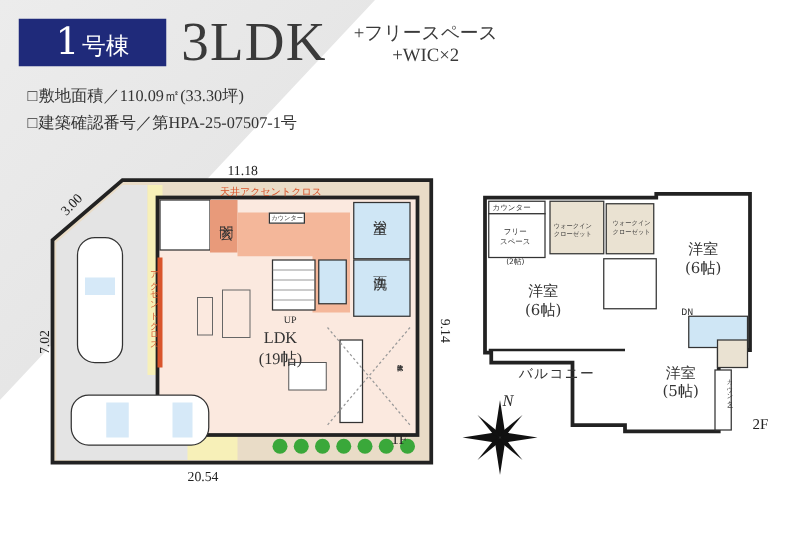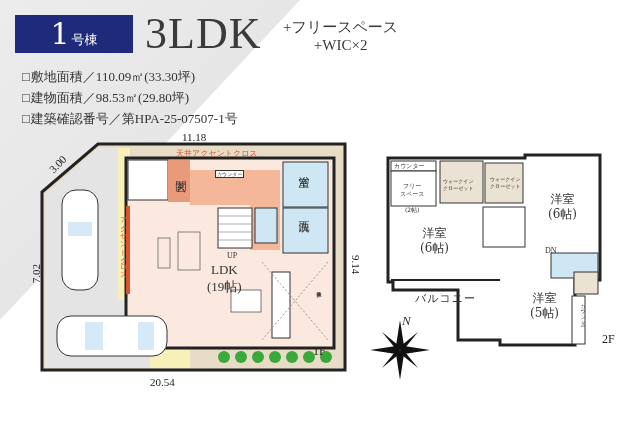--- a/index.html
+++ b/index.html
@@ -1,21 +1,21 @@
 <!DOCTYPE html>
 <html><head>
 <meta charset="utf-8">
 <style>
   html,body{margin:0;padding:0;}
   body{width:639px;height:427px;overflow:hidden;position:relative;background:#fff;font-family:"DejaVu Serif",serif;color:#333;}
   .bg-grey{position:absolute;left:0;top:0;width:639px;height:427px;background:linear-gradient(135deg,#ececec 0%,#e6e6e6 30%,#ffffff 30.1%,#ffffff 100%);}
   .bg-white{position:absolute;left:0;top:0;width:639px;height:427px;background:#fff;clip-path:polygon(300px 0,639px 0,639px 427px,0 427px,0 320px);}
   .badge{position:absolute;left:15px;top:15px;width:118px;height:38px;background:#1f2a7a;color:#fff;display:flex;align-items:baseline;justify-content:center;gap:2px;}
   .badge .num{font-size:30px;line-height:38px;font-family:"DejaVu Serif",serif;}
-  .badge .suf{font-size:13px;font-family:"DejaVu Sans",sans-serif;}
+  .badge .suf{font-size:19px;font-family:"DejaVu Sans",sans-serif;}
   .plan-type{position:absolute;left:145px;top:8px;font-size:44px;letter-spacing:1px;color:#3a3a3a;font-family:"Liberation Serif",serif;}
   .plan-extra{position:absolute;left:283px;top:18px;font-size:15px;line-height:18px;color:#3a3a3a;font-family:"Liberation Serif",serif;text-align:center;}
   .specs{position:absolute;left:22px;top:66px;font-size:13px;line-height:21px;color:#333;font-family:"Liberation Serif",serif;}
   .specs div::before{content:"□";margin-right:1px;}
   .dim{position:absolute;font-size:11px;color:#222;font-family:"Liberation Serif",serif;}
   .vert{writing-mode:vertical-rl;}
   .lot{position:absolute;}
   .floor-label{position:absolute;font-size:12px;font-family:"Liberation Serif",serif;color:#222;}
 </style>
 </head>
@@ -29,21 +29,20 @@
   <span class="suf">号棟</span>
 </div>
 <div class="plan-type">3LDK</div>
 <div class="plan-extra">
   <div>+フリースペース</div>
   <div>+WIC×2</div>
 </div>
 
 <div class="specs">
   <div>敷地面積／110.09㎡(33.30坪)</div>
-  <div>建物面積／98.53㎡(29.80坪)</div>
   <div>建築確認番号／第HPA-25-07507-1号</div>
 </div>
 
 <div class="dim" style="left:182px;top:131px;">11.18</div>
 <div class="dim" style="left:48px;top:158px;transform:rotate(-45deg);">3.00</div>
 <div class="dim vert" style="left:30px;top:264px;transform:rotate(180deg);">7.02</div>
 <div class="dim vert" style="left:350px;top:255px;">9.14</div>
 <div class="dim" style="left:150px;top:376px;">20.54</div>
 
 <svg class="lot" style="left:0;top:0;" width="639" height="427" viewBox="0 0 639 427">
@@ -162,17 +161,17 @@
 </div>
 <div style="position:absolute;left:548px;top:192px;font-size:12px;line-height:15px;text-align:center;font-family:'DejaVu Serif',serif;">
   <div>洋室</div>
   <div>(6帖)</div>
 </div>
 <div style="position:absolute;left:530px;top:291px;font-size:12px;line-height:15px;text-align:center;font-family:'DejaVu Serif',serif;">
   <div>洋室</div>
   <div>(5帖)</div>
 </div>
 <div style="position:absolute;left:415px;top:275px;font-size:11px;letter-spacing:1px;font-family:Liberation Serif, serif;margin-top:16px;">バルコニー</div>
-<div style="position:absolute;left:510px;top:246px;font-size:8px;font-family:Liberation Serif, serif;padding-left:35px;">DN</div>
+<div style="position:absolute;left:510px;top:246px;font-size:8px;font-family:Liberation Mono, monospace;padding-left:35px;">DN</div>
 <div class="vert" style="position:absolute;left:580px;top:300px;font-size:5px;font-family:'DejaVu Sans',sans-serif;">カウンター</div>
 <div class="floor-label" style="left:602px;top:332px;">2F</div>
 
 <div style="position:absolute;left:402px;top:313px;font-size:13px;font-style:italic;font-family:'Liberation Serif',serif;">N</div>
 
 </body></html>

